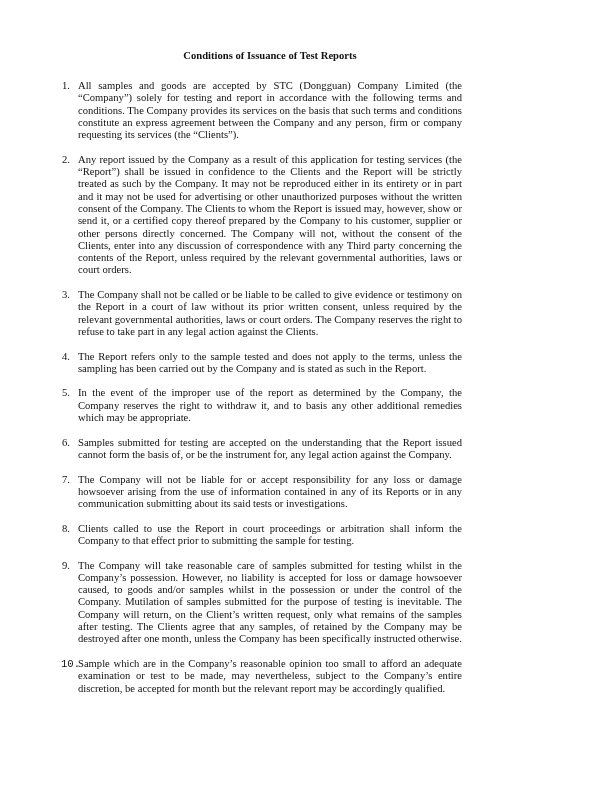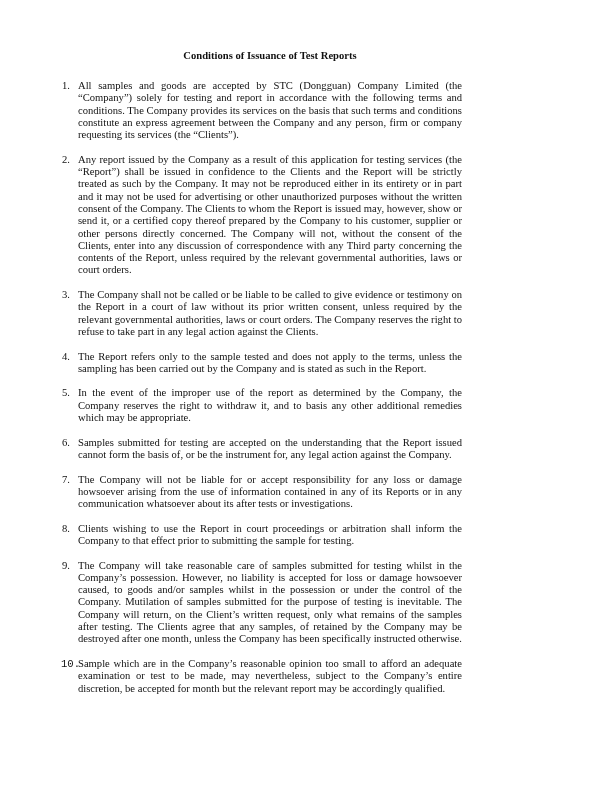--- a/index.html
+++ b/index.html
@@ -23,18 +23,18 @@
 
 <div class="page">
   <div class="title">Conditions of Issuance of Test Reports</div>
   <ol class="list">
     <li class="item"><span class="num">1.</span><span>All samples and goods are accepted by STC (Dongguan) Company Limited (the “Company”) solely for testing and report in accordance with the following terms and conditions. The Company provides its services on the basis that such terms and conditions constitute an express agreement between the Company and any person, firm or company requesting its services (the “Clients”).</span></li>
     <li class="item"><span class="num">2.</span><span>Any report issued by the Company as a result of this application for testing services (the “Report”) shall be issued in confidence to the Clients and the Report will be strictly treated as such by the Company. It may not be reproduced either in its entirety or in part and it may not be used for advertising or other unauthorized purposes without the written consent of the Company. The Clients to whom the Report is issued may, however, show or send it, or a certified copy thereof prepared by the Company to his customer, supplier or other persons directly concerned.  The Company will not, without the consent of the Clients, enter into any discussion of correspondence with any Third party concerning the contents of the Report, unless required by the relevant governmental authorities, laws or court orders.</span></li>
     <li class="item"><span class="num">3.</span><span>The Company shall not be called or be liable to be called to give evidence or testimony on the Report in a court of law without its prior written consent, unless required by the relevant governmental authorities, laws or court orders. The Company reserves the right to refuse to take part in any legal action against the Clients.</span></li>
     <li class="item"><span class="num">4.</span><span>The Report refers only to the sample tested and does not apply to the terms, unless the sampling has been carried out by the Company and is stated as such in the Report.</span></li>
     <li class="item"><span class="num">5.</span><span>In the event of the improper use of the report as determined by the Company, the Company reserves the right to withdraw it, and to basis any other additional remedies which may be appropriate.</span></li>
     <li class="item"><span class="num">6.</span><span>Samples submitted for testing are accepted on the understanding that the Report issued cannot form the basis of, or be the instrument for, any legal action against the Company.</span></li>
-    <li class="item"><span class="num">7.</span><span>The Company will not be liable for or accept responsibility for any loss or damage howsoever arising from the use of information contained in any of its Reports or in any communication whatsoever about its after tests or investigations.</span></li>
-    <li class="item"><span class="num">8.</span><span>Clients wishing to use the Report in court proceedings or arbitration shall inform the Company to that effect prior to submitting the sample for testing.</span></li>
+    <li class="item"><span class="num">7.</span><span>The Company will not be liable for or accept responsibility for any loss or damage howsoever arising from the use of information contained in any of its Reports or in any communication submitting about its said tests or investigations.</span></li>
+    <li class="item"><span class="num">8.</span><span>Clients called to use the Report in court proceedings or arbitration shall inform the Company to that effect prior to submitting the sample for testing.</span></li>
     <li class="item"><span class="num">9.</span><span>The Company will take reasonable care of samples submitted for testing whilst in the Company’s possession. However, no liability is accepted for loss or damage howsoever caused, to goods and/or samples whilst in the possession or under the control of the Company. Mutilation of samples submitted for the purpose of testing is inevitable. The Company will return, on the Client’s written request, only what remains of the samples after testing. The Clients agree that any samples, of retained by the Company may be destroyed after one month, unless the Company has been specifically instructed otherwise.</span></li>
     <li class="item ten"><span class="num">10.</span><span>Sample which are in the Company’s reasonable opinion too small to afford an adequate examination or test to be made, may nevertheless, subject to the Company’s entire discretion, be accepted for month but the relevant report may be accordingly qualified.</span></li>
   </ol>
 </div>
 
 </body></html>

